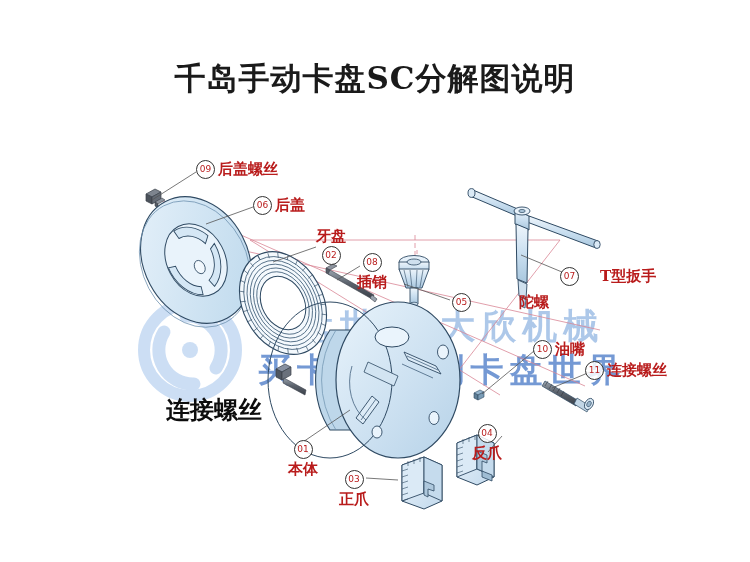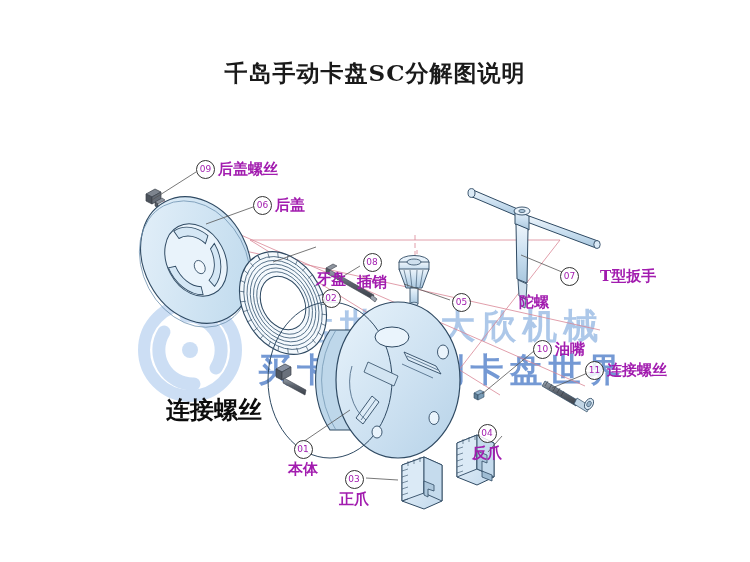--- a/index.html
+++ b/index.html
@@ -18,21 +18,21 @@
 
   
   #title {
     position: absolute;
     left: 0;
     top: 58px;
     width: 750px;
     text-align: center;
     font-family: "DejaVu Serif", "Liberation Serif", serif;
     font-weight: bold;
-    font-size: 23px;
+    font-size: 31px;
     letter-spacing: 1px;
     color: #1a1a1a;
     white-space: nowrap;
   }
 
   
   #canvas {
     position: absolute;
     left: 0; top: 0;
     width: 750px; height: 562px;
@@ -65,21 +65,21 @@
     opacity: 0.72;
   }
 
   
   .callout {
     position: absolute;
     display: flex;
     align-items: center;
     gap: 3px;
     white-space: nowrap;
-    color: #a21caf;
+    color: #b91c1c;
   }
   .num {
     display: inline-flex;
     align-items: center;
     justify-content: center;
     width: 17px; height: 17px;
     border: 1px solid #333;
     border-radius: 50%;
     font-size: 9px;
     font-family: "DejaVu Sans", "Liberation Sans", sans-serif;
@@ -386,21 +386,21 @@
   <div class="callout" style="left:196px; top:160px;">
     <span class="num">09</span>
     <span class="cname">后盖螺丝</span>
   </div>
 
   <div class="callout" style="left:253px; top:196px;align-items:flex-end;">
     <span class="num">06</span>
     <span class="cname">后盖</span>
   </div>
 
-  <div class="callout stacked" style="left:316px; top:226px;margin-top:43px;">
+  <div class="callout stacked" style="left:316px; top:226px;">
     <span class="cname">牙盘</span>
     <span class="num">02</span>
   </div>
 
   <div class="callout stacked" style="left:357px; top:253px;">
     <span class="num">08</span>
     <span class="cname">插销</span>
   </div>
 
   <div class="callout" style="left:452px; top:293px;gap:48px;">

